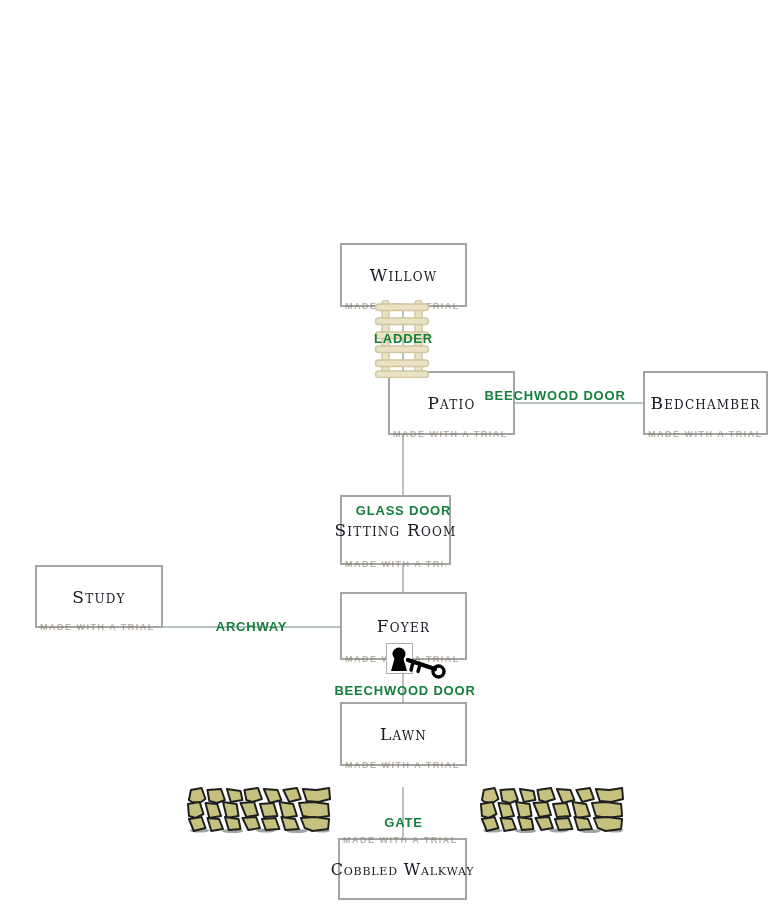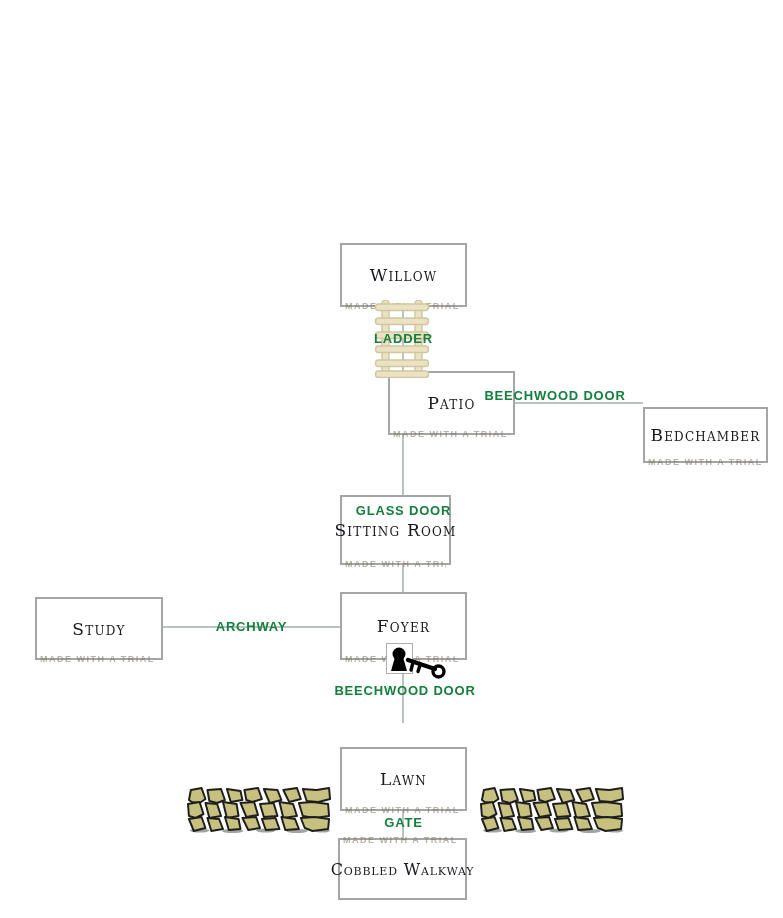--- a/index.html
+++ b/index.html
@@ -93,37 +93,37 @@
   <div class="line" style="left:402px;top:787px;width:2px;height:51px;"></div>
 
   <div class="room" style="left:340px;top:243px;width:127px;height:64px;text-align:right;">
     <span class="room-label">Willow</span>
     <span class="wm bottom">MADE WITH A TRIAL COPY OF   MADE WITH A TRIAL COPY OF   MADE WITH A TRIAL COPY OF</span>
   </div>
   <div class="room" style="left:340px;top:371px;width:127px;height:64px;margin-left:48px;">
     <span class="room-label">Patio</span>
     <span class="wm bottom">MADE WITH A TRIAL COPY OF   MADE WITH A TRIAL COPY OF   MADE WITH A TRIAL COPY OF</span>
   </div>
-  <div class="room" style="left:643px;top:371px;width:125px;height:56px;margin-top:36px;">
+  <div class="room" style="left:643px;top:371px;width:125px;height:64px;">
     <span class="room-label">Bedchamber</span>
     <span class="wm bottom">MADE WITH A TRIAL COPY OF   MADE WITH A TRIAL COPY OF   MADE WITH A TRIAL COPY OF</span>
   </div>
   <div class="room" style="left:340px;top:495px;width:111px;height:70px;">
     <span class="room-label">Sitting Room</span>
     <span class="wm bottom">MADE WITH A TRIAL COPY OF   MADE WITH A TRIAL COPY OF   MADE WITH A TRIAL COPY OF</span>
   </div>
-  <div class="room" style="left:35px;top:597px;width:128px;height:63px;">
+  <div class="room" style="left:35px;top:565px;width:128px;height:63px;">
     <span class="room-label">Study</span>
     <span class="wm bottom">MADE WITH A TRIAL COPY OF   MADE WITH A TRIAL COPY OF   MADE WITH A TRIAL COPY OF</span>
   </div>
   <div class="room" style="left:340px;top:592px;width:127px;height:68px;">
     <span class="room-label">Foyer</span>
     <span class="wm bottom">MADE WITH A TRIAL COPY OF   MADE WITH A TRIAL COPY OF   MADE WITH A TRIAL COPY OF</span>
   </div>
-  <div class="room" style="left:340px;top:747px;width:127px;height:64px;">
+  <div class="room" style="left:340px;top:702px;width:127px;height:64px;">
     <span class="room-label">Lawn</span>
     <span class="wm bottom">MADE WITH A TRIAL COPY OF   MADE WITH A TRIAL COPY OF   MADE WITH A TRIAL COPY OF</span>
   </div>
   <div class="room" style="left:338px;top:838px;width:129px;height:62px;">
     <span class="room-label small">Cobbled Walkway</span>
     <span class="wm top">MADE WITH A TRIAL COPY OF   MADE WITH A TRIAL COPY OF   MADE WITH A TRIAL COPY OF</span>
   </div>
 
   <div class="ladder-wrap">
     <svg width="56" height="78" viewBox="0 0 56 78" xmlns="http://www.w3.org/2000/svg">

